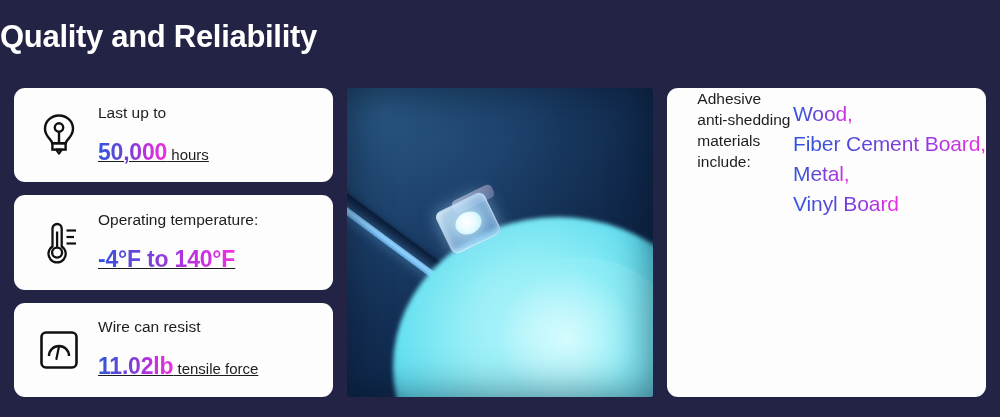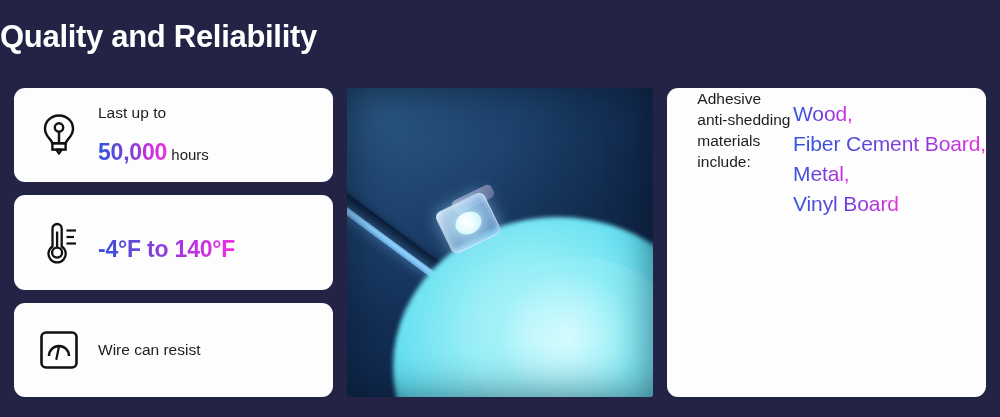--- a/index.html
+++ b/index.html
@@ -62,20 +62,21 @@
     color:#1d1d1f;
     line-height:20px;
     white-space:nowrap;
   }
   .line-bottom {
     font-size:15px;
     color:#1d1d1f;
     line-height:26px;
     white-space:nowrap;
     margin-top:16px;
+    text-decoration:underline;
   }
   .grad {
     font-size:23px;
     font-weight:bold;
     background:linear-gradient(90deg,#2f56dd 0%, #7a3fd6 45%, #c32fdf 72%, #ec31e0 100%);
     -webkit-background-clip:text;
     background-clip:text;
     color:transparent;
     -webkit-text-fill-color:transparent;
     letter-spacing:-0.2px;
@@ -232,34 +233,36 @@
         <svg width="42" height="44" viewBox="0 0 42 44">
           <path d="M14.5 26.5V8.6a4.6 4.6 0 1 1 9.2 0v17.9a8.6 8.6 0 1 1-9.2 0z" fill="none" stroke="#111" stroke-width="2.3"></path>
           <circle cx="19.1" cy="32.6" r="5" fill="none" stroke="#111" stroke-width="2.3"></circle>
           <line x1="19.1" y1="11.5" x2="19.1" y2="28" stroke="#111" stroke-width="2.3"></line>
           <line x1="28.5" y1="10.5" x2="38" y2="10.5" stroke="#111" stroke-width="2.2"></line>
           <line x1="28.5" y1="17" x2="36" y2="17" stroke="#111" stroke-width="2.2"></line>
           <line x1="28.5" y1="23.5" x2="38" y2="23.5" stroke="#111" stroke-width="2.2"></line>
         </svg>
       </div>
       <div class="feature-text">
+        <div class="line-top">Operating temperature:</div>
         <div class="line-bottom"><span class="grad wide">-4°F to 140°F</span><span></span></div>
       </div>
     </div>
 
     <div class="feature-card">
       <div class="icon-box">
         <svg width="42" height="42" viewBox="0 0 42 42">
           <rect x="3.5" y="3.5" width="35" height="35" rx="4.5" fill="none" stroke="#111" stroke-width="2.6"></rect>
           <path d="M11 27a10 10 0 0 1 20 0" fill="none" stroke="#111" stroke-width="2.4"></path>
           <line x1="21" y1="17.5" x2="18.4" y2="30" stroke="#111" stroke-width="2.2" stroke-linecap="round"></line>
         </svg>
       </div>
       <div class="feature-text">
         <div class="line-top">Wire can resist</div>
+        <div class="line-bottom"><span class="grad">11.02lb</span><span> tensile force</span></div>
       </div>
     </div>
 
   </div>
 
   <div class="photo">
     <div class="wall"></div>
     <div class="wall-shade"></div>
     <div class="groove"></div>
     <div class="strip"></div>

